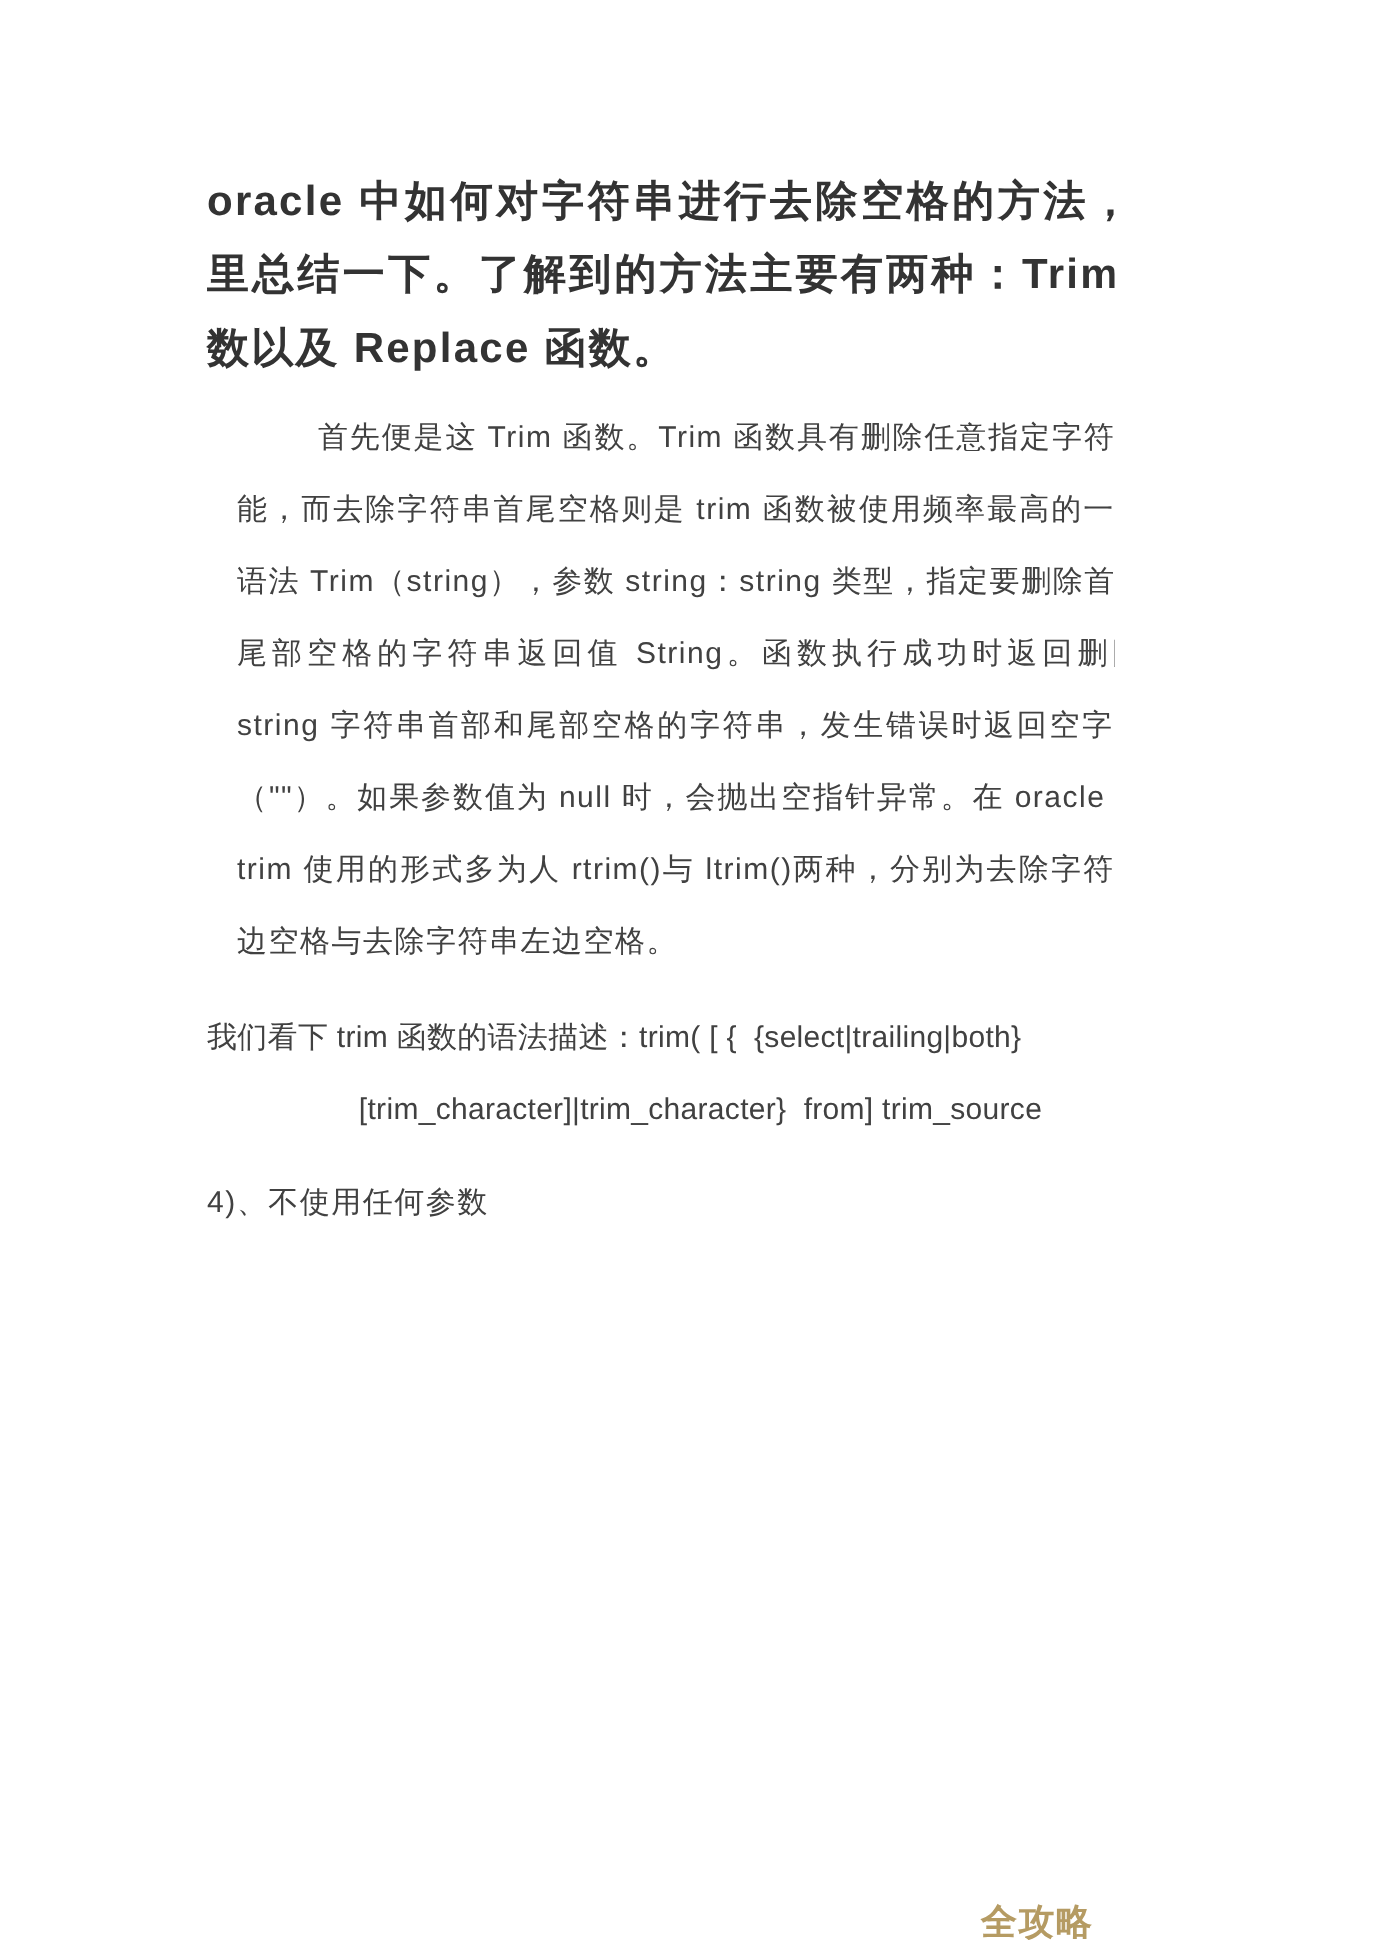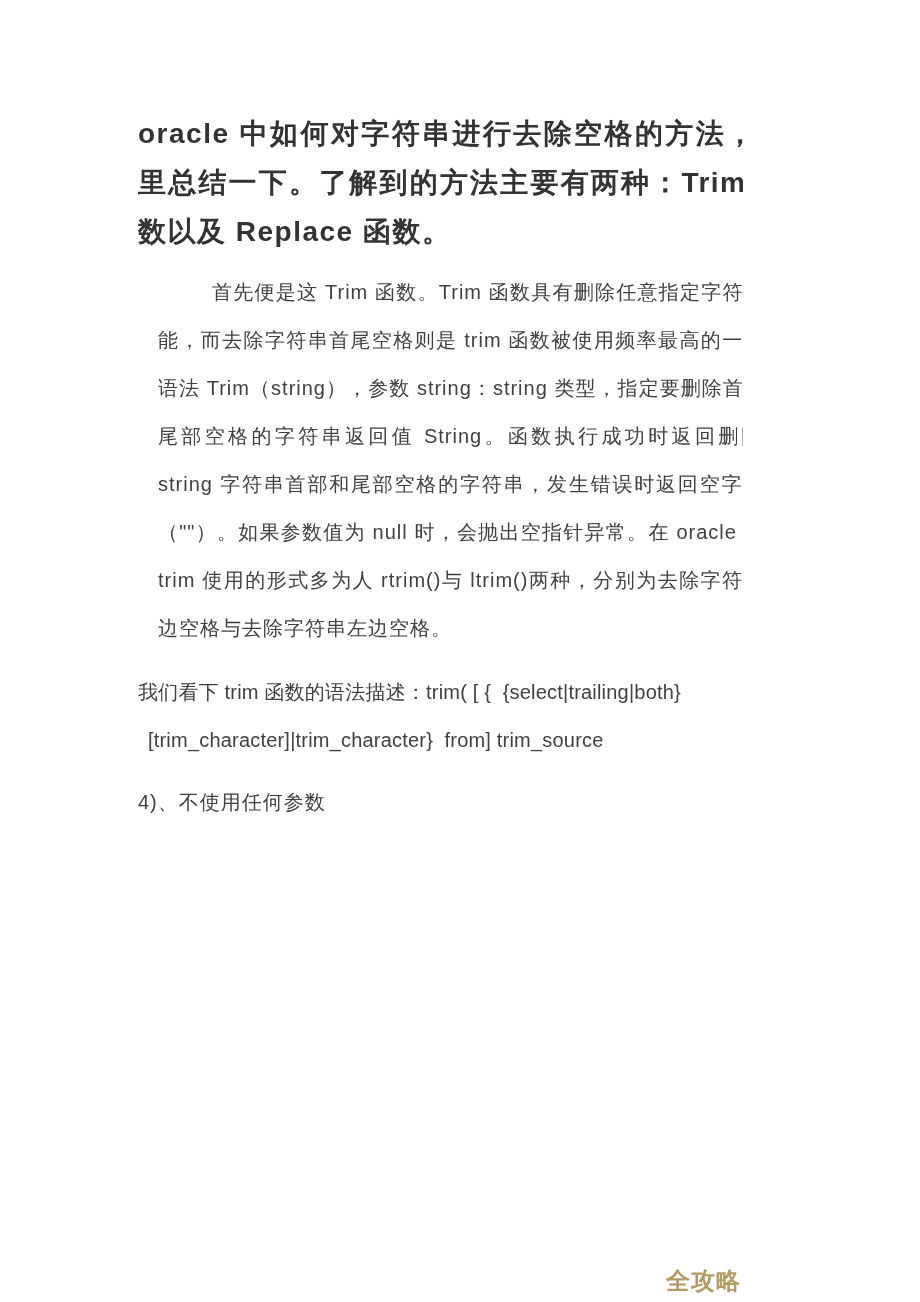--- a/index.html
+++ b/index.html
@@ -47,34 +47,35 @@
   .p2 { margin-top: 10px; }
   .p3 { margin-top: 16px; }
   .p4 { margin-top: 14px; }
   .p5 { margin-top: 10px; }
   .code-line {
     white-space: pre-wrap;
     letter-spacing: 0.2px;
   }
   .indent-small {
     padding-left: 10px;
+    text-align: center;
   }
   .result {
     margin-top: 46px;
   }
   .result-line {
     font-size: 20px;
     line-height: 48px;
     color: #414141;
     letter-spacing: 0.5px;
     text-align: right;
   }
   .watermark {
     position: absolute;
-    right: 2px;
+    right: 14px;
     bottom: 5px;
     font-size: 24px;
     font-weight: 700;
     color: #b59b63;
     letter-spacing: 1px;
   }
 </style>
 </head>
 <body>
 

